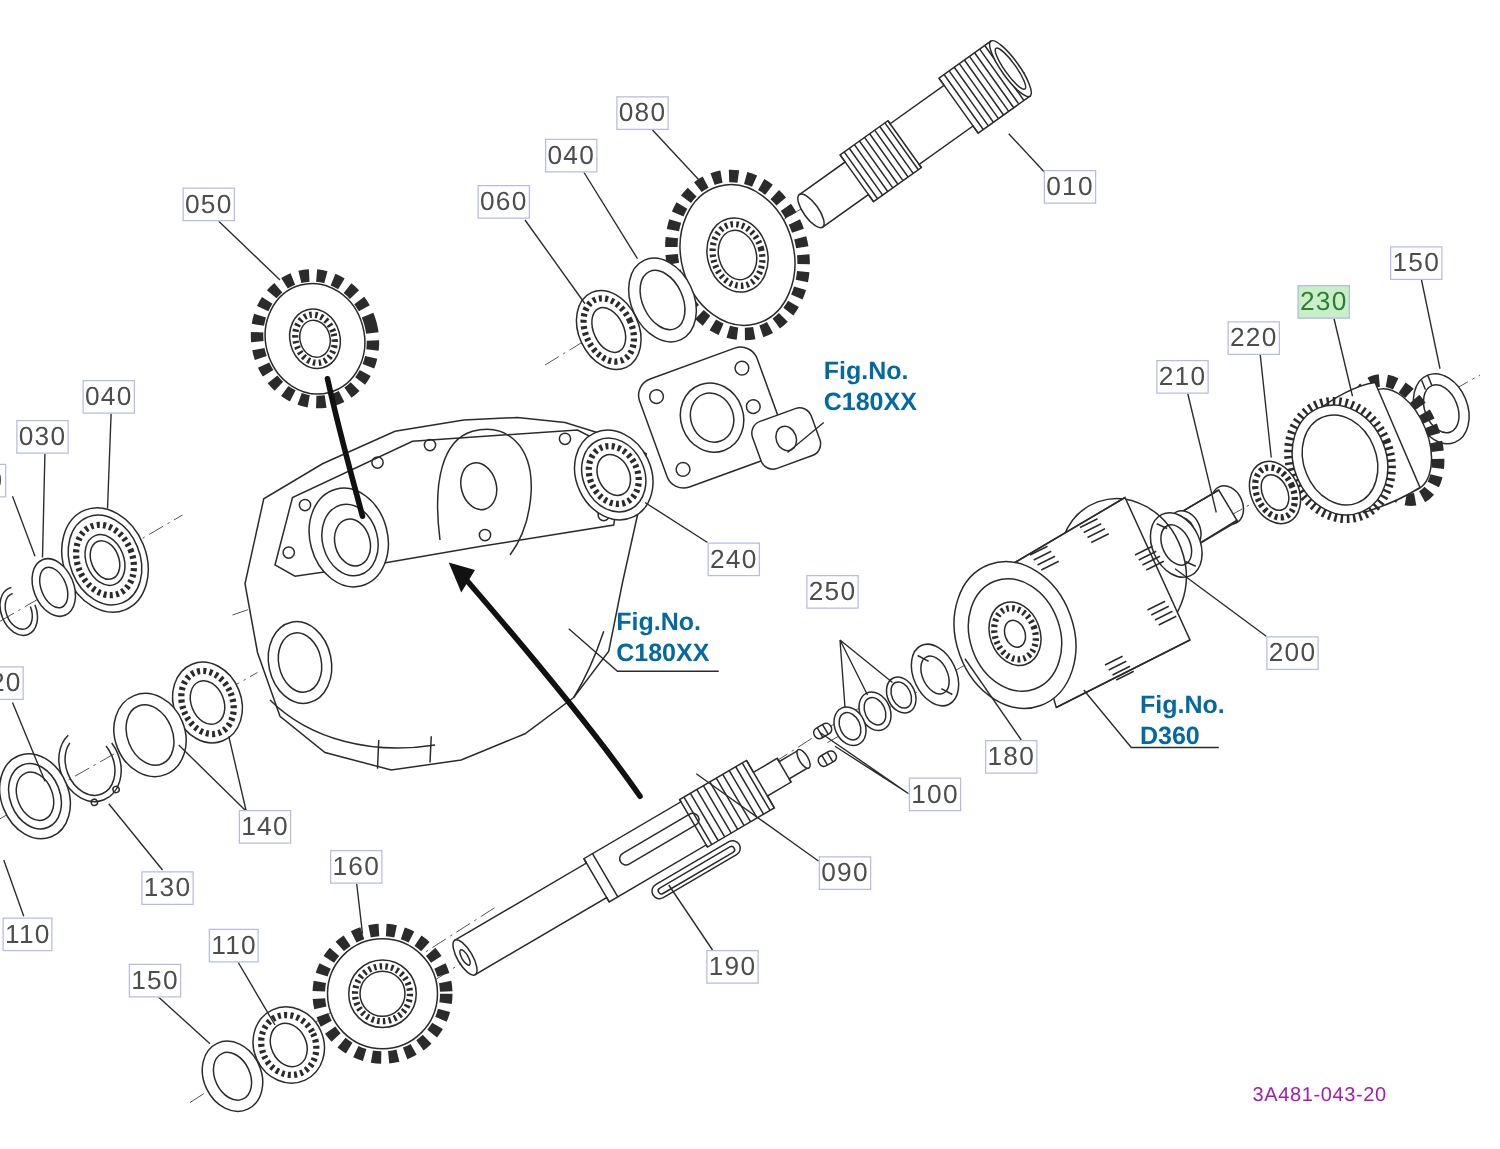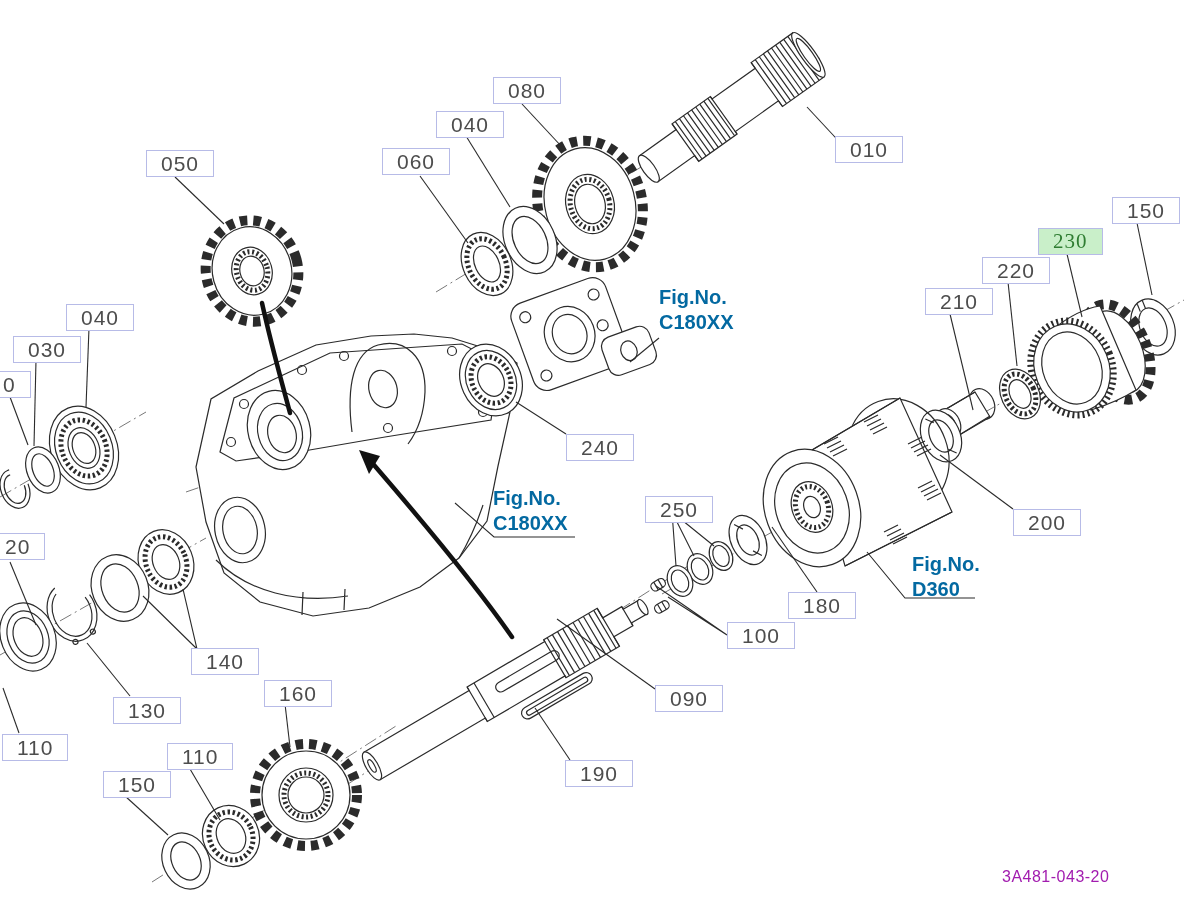--- a/index.html
+++ b/index.html
@@ -1,22 +1,22 @@
 <!DOCTYPE html>
 <html><head>
 <meta charset="utf-8">
 <style>
   html,body{margin:0;padding:0;background:#fff;}
   #stage{position:relative;width:1200px;height:919px;background:#fff;overflow:hidden;
          font-family:"Liberation Sans",sans-serif;}
   #art{position:absolute;left:0;top:0;}
   .callout{position:absolute;background:#fff;border:1px solid #b7bbe7;color:#4d4d4d;
-           font:21px/23px "Liberation Sans",sans-serif;padding:1px 14px;text-align:center;
+           font:21px/23px "Liberation Sans",sans-serif;padding:1px 1px;text-align:center;
            letter-spacing:1px;white-space:nowrap;box-sizing:border-box;cursor:pointer;}
-  .callout.hl{background:#c9efc9;color:#2f7d32;font-family:Liberation Serif, serif;}
+  .callout.hl{background:#c9efc9;color:#2f7d32;}
   .figref{position:absolute;color:#0369a1;font:600 20px/25px "Liberation Sans",sans-serif;
           white-space:nowrap;}
   .figref span{display:block;}
   .dwgnum{position:absolute;color:#a21caf;font:16px/18px "Liberation Sans",sans-serif;
           letter-spacing:0.5px;}
   
   .ln{stroke:#2b2b2b;stroke-width:1.2;fill:none;}
   .fw{stroke:#2b2b2b;stroke-width:1.2;fill:#fff;}
   .teeth{stroke:#2b2b2b;stroke-width:10;fill:none;stroke-dasharray:7.5 6;}
   .roll{stroke:#2b2b2b;stroke-width:5;fill:none;stroke-dasharray:2.4 2.6;}
@@ -315,21 +315,21 @@
   <div class="callout" style="left:1112px;top:197px">150</div>
   <div class="callout" style="left:264px;top:680px">160</div>
   <div class="callout" style="left:167px;top:743px">110</div>
   <div class="callout" style="left:788px;top:592px">180</div>
   <div class="callout" style="left:565px;top:760px">190</div>
   <div class="callout" style="left:1013px;top:509px">200</div>
   <div class="callout" style="left:925px;top:288px">210</div>
   <div class="callout" style="left:982px;top:257px">220</div>
   <div class="callout hl" style="left:1038px;top:228px">230</div>
   <div class="callout" style="left:566px;top:434px">240</div>
-  <div class="callout" style="left:645px;top:496px">250</div>
+  <div class="callout" style="left:645px;top:460px">250</div>
   <div class="callout" style="left:-12px;top:371px">0</div>
 
   <div class="figref" style="left:659px;top:285px">
     <span>Fig.No.</span>
     <span>C180XX</span>
   </div>
   <div class="figref" style="left:493px;top:486px">
     <span>Fig.No.</span>
     <span>C180XX</span>
   </div>

